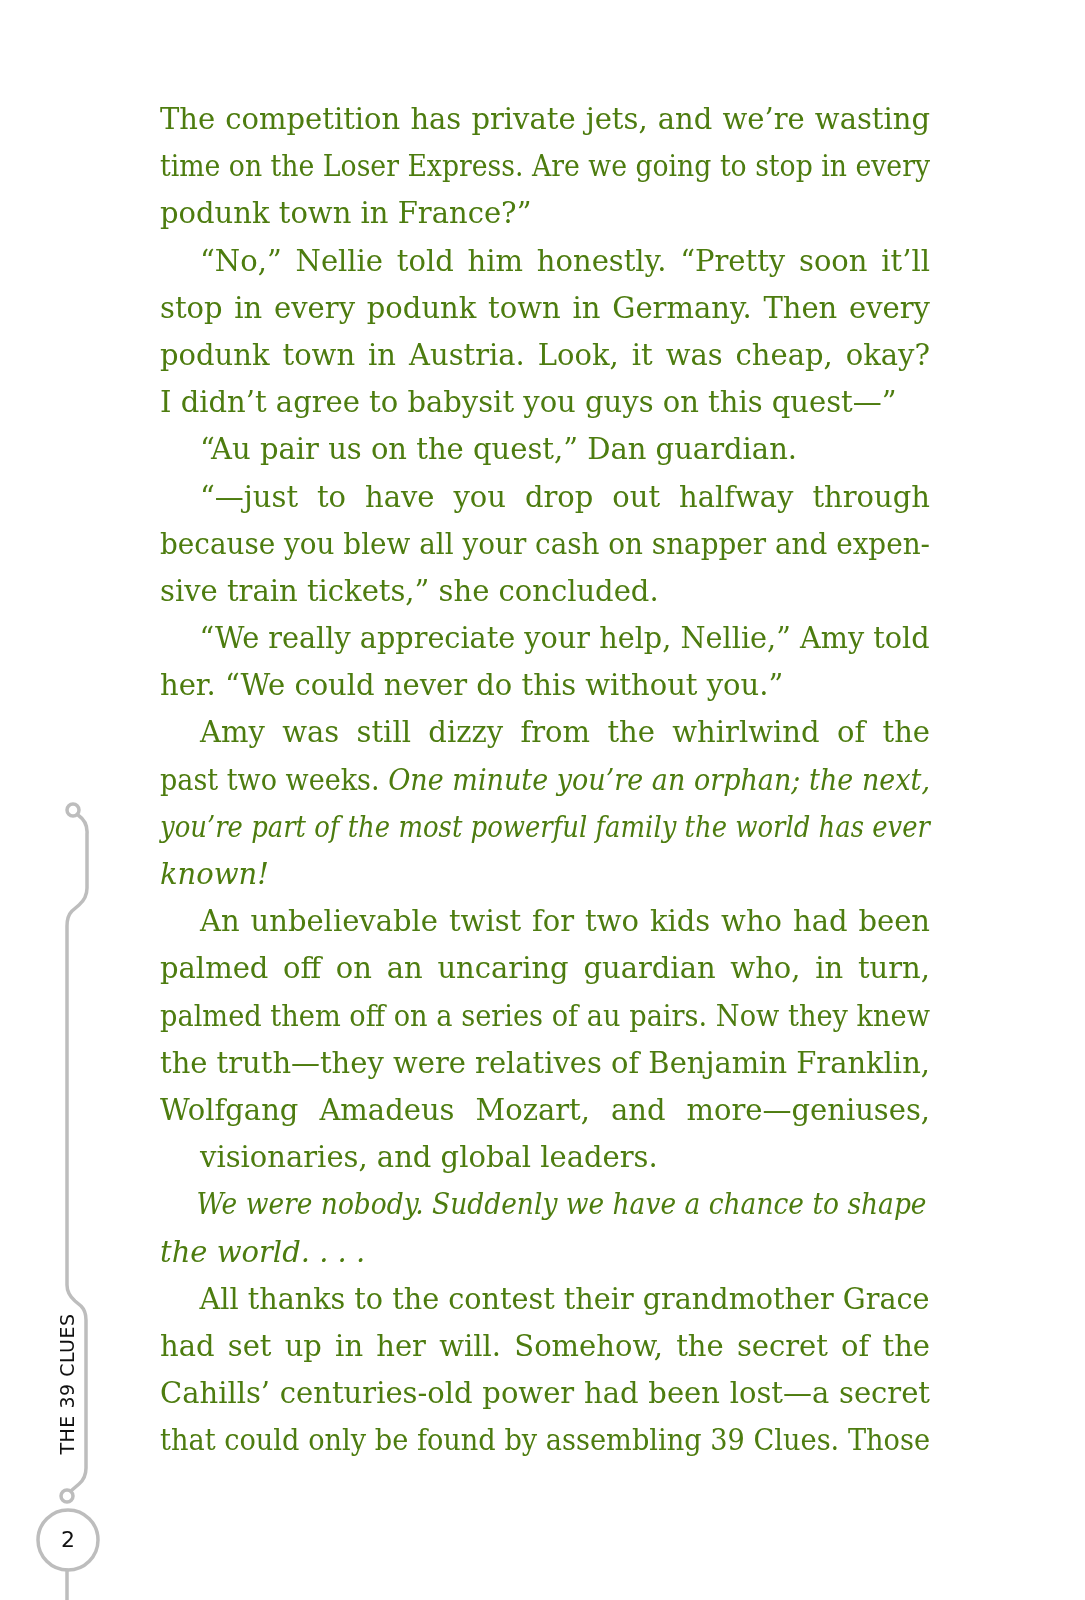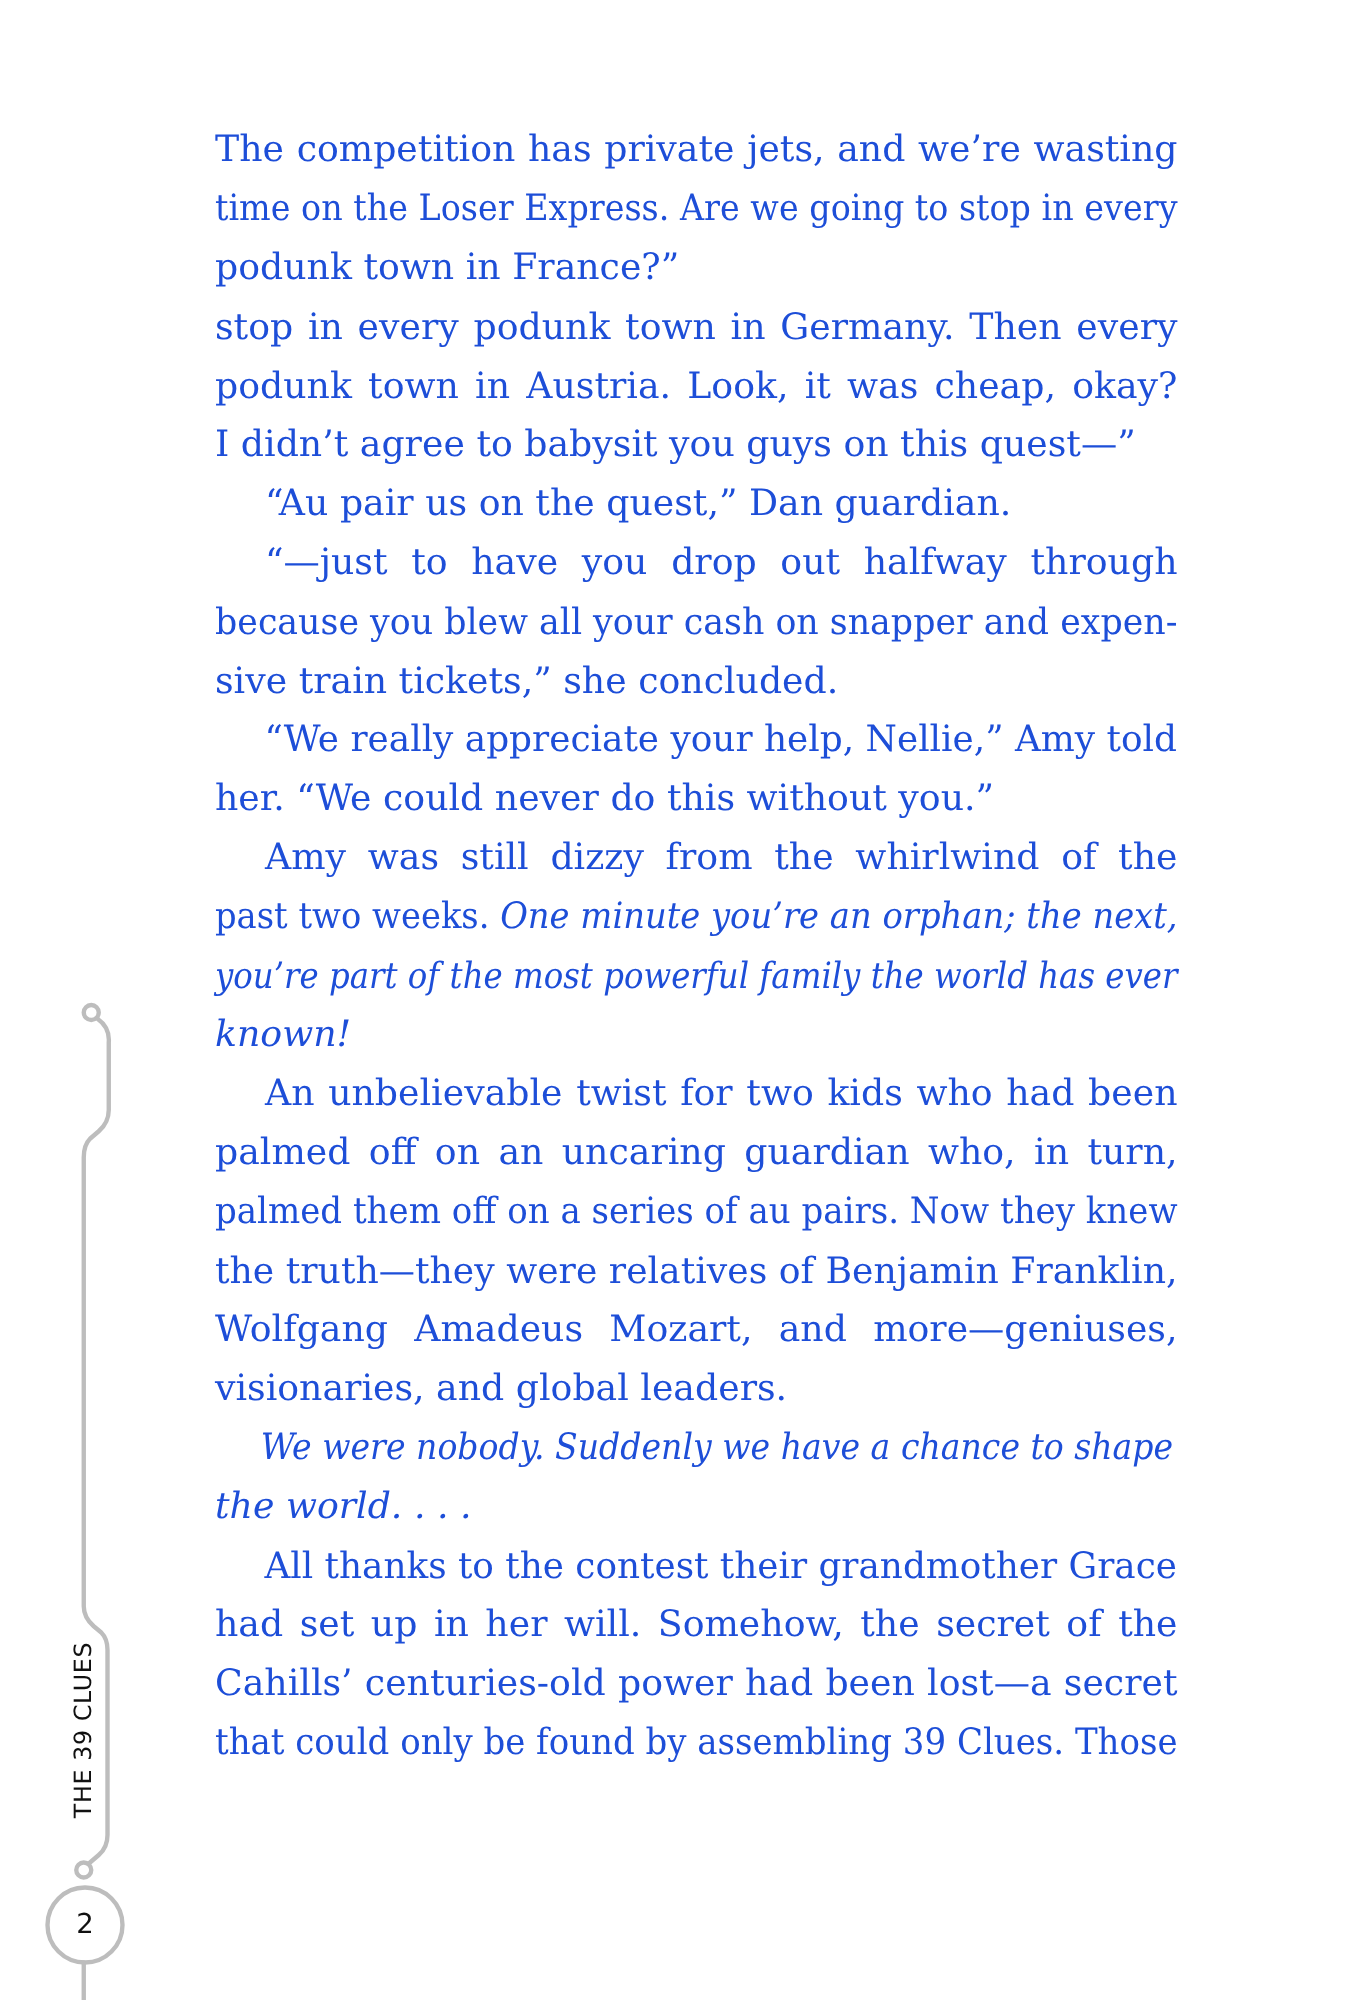--- a/index.html
+++ b/index.html
@@ -1,21 +1,21 @@
 <!DOCTYPE html>
 <html><head>
 <meta charset="utf-8">
 <style>
   html, body { margin: 0; padding: 0; background: #ffffff; }
   body { width: 1085px; height: 1600px; position: relative; overflow: hidden; }
   .page { position: absolute; left: 0; top: 0; width: 1085px; height: 1600px; background: #fff; }
   .text-block {
-    position: absolute; left: 172px; top: 96px; width: 770px;
+    position: absolute; left: 160px; top: 96px; width: 770px;
     font-family: "DejaVu Serif", "Liberation Serif", serif;
-    font-size: 29px; line-height: 47.2px; color: #1d4ed8;
+    font-size: 29px; line-height: 47.2px; color: #4d7c0f;
   }
   .line {
     display: block; height: 47.2px; white-space: nowrap;
     text-align: justify; text-align-last: justify; overflow: visible;
   }
   .line.last { text-align-last: left; }
   .line.indent { padding-left: 40px; }
   .line span.it { font-style: italic; }
   .deco { position: absolute; left: 0; top: 0; width: 160px; height: 1600px; }
   .side-title {
@@ -46,39 +46,40 @@
     </g>
   </svg>
 
   <div class="side-title">THE 39 CLUES</div>
   <div class="page-number">2</div>
 
   <div class="text-block" id="text-block">
       <div class="line" style="width: 770px; word-spacing: 0.926339px; text-align: left; text-align-last: left;"><span>The competition has private jets, and we’re wasting</span></div>
       <div class="line" style="width: 836.422px; transform-origin: left center; transform: scaleX(0.920588); text-align: left; text-align-last: left;"><span>time on the Loser Express. Are we going to stop in every</span></div>
       <div class="line last" style="width: 770px;"><span>podunk town in France?”</span></div>
+      <div class="line indent" style="width: 730px; word-spacing: 4.58036px; text-align: left; text-align-last: left;"><span>“No,” Nellie told him honestly. “Pretty soon it’ll</span></div>
       <div class="line" style="width: 770px; word-spacing: 2.56055px; text-align: left; text-align-last: left;"><span>stop in every podunk town in Germany. Then every</span></div>
       <div class="line" style="width: 770px; word-spacing: 3.75781px; text-align: right; text-align-last: left;"><span>podunk town in Austria. Look, it was cheap, okay?</span></div>
       <div class="line last" style="width: 770px;"><span>I didn’t agree to babysit you guys on this quest—”</span></div>
       <div class="line indent last" style="width: 730px;"><span>“Au pair us on the quest,” Dan guardian.</span></div>
       <div class="line indent" style="width: 730px; word-spacing: 9.71429px; text-align: left; text-align-last: left;"><span>“—just to have you drop out halfway through</span></div>
       <div class="line" style="width: 802px; transform-origin: left center; transform: scaleX(0.9601); text-align: left; text-align-last: left;"><span>because you blew all your cash on snapper and expen-</span></div>
       <div class="line last" style="width: 770px;"><span>sive train tickets,” she concluded.</span></div>
       <div class="line indent" style="width: 737.703px; transform-origin: left center; transform: scaleX(0.989558); text-align: left; text-align-last: left;"><span>“We really appreciate your help, Nellie,” Amy told</span></div>
       <div class="line last" style="width: 770px;"><span>her. “We could never do this without you.”</span></div>
       <div class="line indent" style="width: 730px; word-spacing: 8.16211px; text-align: center; text-align-last: left;"><span>Amy was still dizzy from the whirlwind of the</span></div>
       <div class="line" style="width: 826.281px; transform-origin: left center; transform: scaleX(0.931886); text-align: left; text-align-last: left;"><span>past two weeks. </span><span class="it">One minute you’re an orphan; the next,</span></div>
       <div class="line" style="width: 861.406px; transform-origin: left center; transform: scaleX(0.893887); text-align: left; text-align-last: left;"><span class="it">you’re part of the most powerful family the world has ever</span></div>
       <div class="line last" style="width: 770px;"><span class="it">known!</span></div>
       <div class="line indent" style="width: 730px; word-spacing: 1.69141px; text-align: left; text-align-last: left;"><span>An unbelievable twist for two kids who had been</span></div>
       <div class="line" style="width: 770px; word-spacing: 5.50586px; text-align: right; text-align-last: left;"><span>palmed off on an uncaring guardian who, in turn,</span></div>
       <div class="line" style="width: 820.484px; transform-origin: left center; transform: scaleX(0.93847); text-align: left; text-align-last: left;"><span>palmed them off on a series of au pairs. Now they knew</span></div>
       <div class="line" style="width: 771.219px; transform-origin: left center; transform: scaleX(0.99842); text-align: left; text-align-last: left;"><span>the truth—they were relatives of Benjamin Franklin,</span></div>
       <div class="line" style="width: 770px; word-spacing: 11.8086px; text-align: left; text-align-last: left;"><span>Wolfgang Amadeus Mozart, and more—geniuses,</span></div>
-      <div class="line last" style="width: 770px;"><span>visionaries, and global leaders.</span></div>
+      <div class="line last" style="width: 770px; margin-left: 40px;"><span>visionaries, and global leaders.</span></div>
       <div class="line indent" style="width: 799px; transform-origin: left center; transform: scaleX(0.913642); text-align: left; text-align-last: left;"><span class="it">We were nobody. Suddenly we have a chance to shape</span></div>
       <div class="line last" style="width: 770px;"><span class="it">the world. . . .</span></div>
       <div class="line indent" style="width: 738.75px; transform-origin: left center; transform: scaleX(0.988156); text-align: left; text-align-last: left;"><span>All thanks to the contest their grandmother Grace</span></div>
       <div class="line" style="width: 770px; word-spacing: 3.99531px; text-align: left; text-align-last: left;"><span>had set up in her will. Somehow, the secret of the</span></div>
       <div class="line" style="width: 770px; word-spacing: 0.570312px; text-align: right; text-align-last: left;"><span>Cahills’ centuries-old power had been lost—a secret</span></div>
       <div class="line" style="width: 820.938px; transform-origin: left center; transform: scaleX(0.937952); text-align: left; text-align-last: left;"><span>that could only be found by assembling 39 Clues. Those</span></div>
     </div>
 </div>
 
 </body></html>

